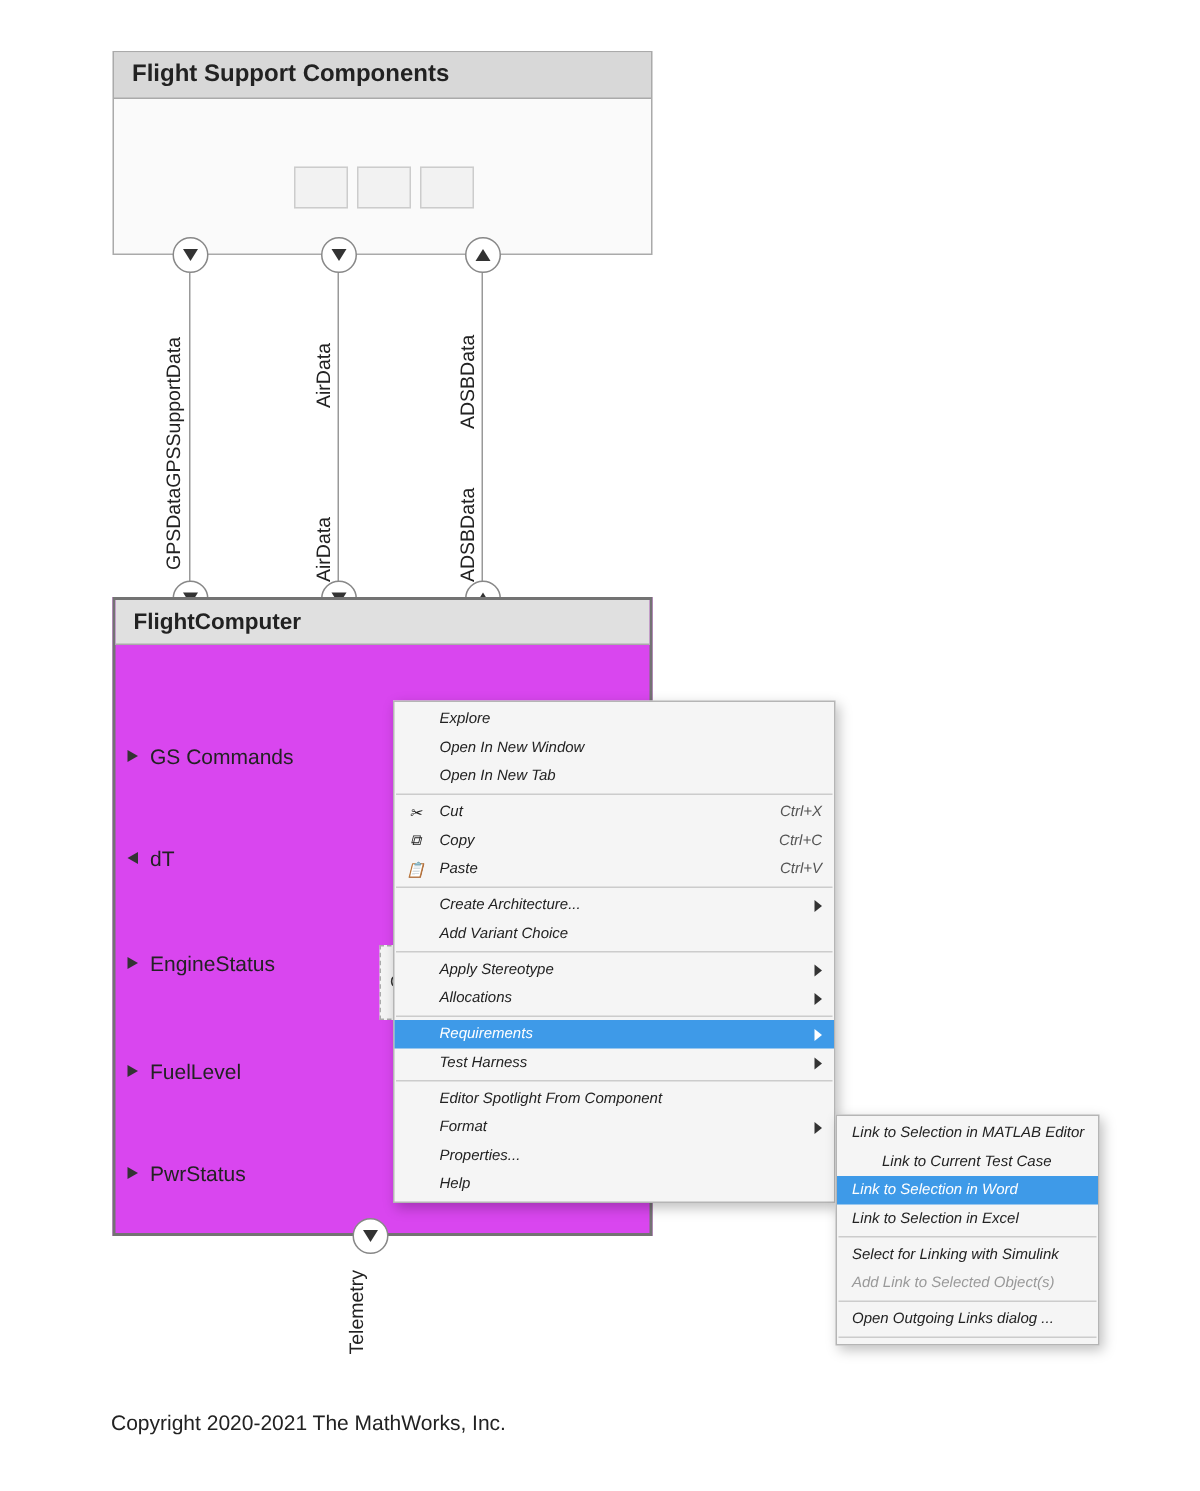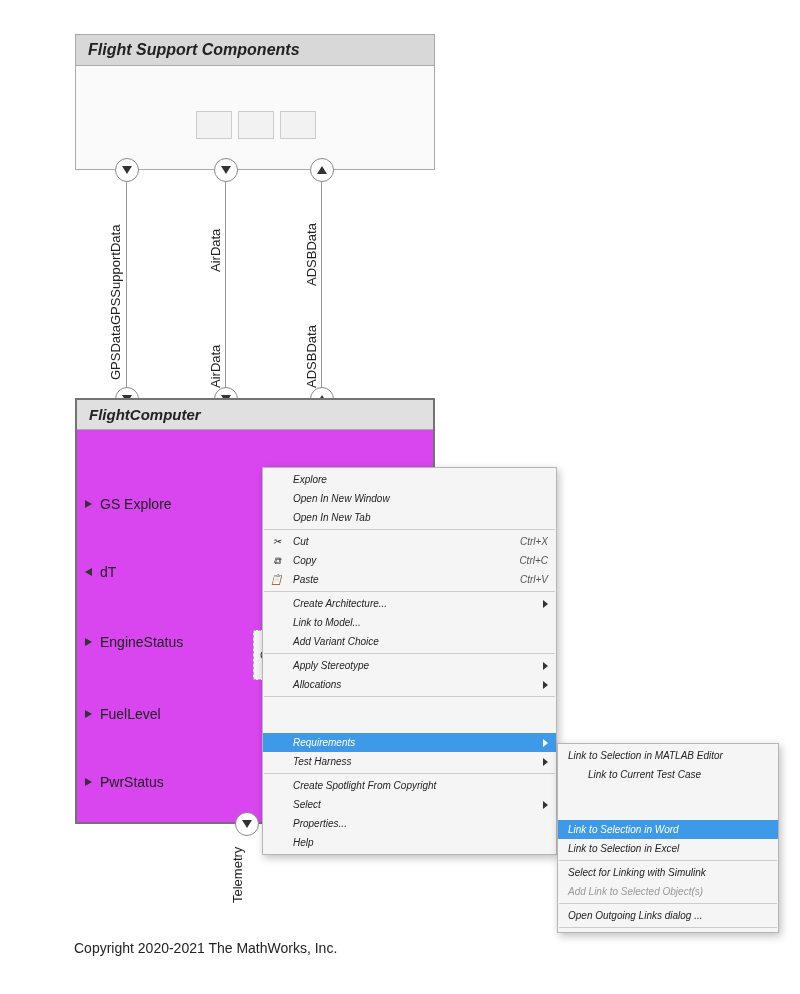--- a/index.html
+++ b/index.html
@@ -17,21 +17,20 @@
   border: 1px solid #aaa;
   background: #fafafa;
 }
 .block-header {
   background: #d8d8d8;
   padding: 6px 12px;
   font-weight: bold;
   font-size: 16px;
   color: #222;
   border-bottom: 1px solid #aaa;
-  font-style: italic;
 }
 #support-block { left: 75px; top: 34px; width: 360px; height: 136px; }
 #computer-block {
   left: 75px; top: 398px; width: 360px; height: 426px;
   border: 2px solid #737373; background: #d946ef;
 }
 #computer-block .block-header {
   background: #e0e0e0;
   font-size: 15px;
 }
@@ -121,39 +120,39 @@
 }
 .context-menu { left: 262px; top: 467px; width: 295px; }
 .menu-item {
   display: flex;
   align-items: center;
   padding: 4px 8px 4px 30px;
   position: relative;
   color: #222;
   cursor: default;
 }
-.menu-item.highlight { background: #3e9ae8; color: #fff; margin-top: 36px; }
+.menu-item.highlight { background: #3e9ae8; color: #fff; }
 .menu-item.disabled { color: #999; }
 .menu-item .hotkey { margin-left: auto; color: #555; padding-left: 30px; }
 .menu-item .arrow {
   margin-left: auto;
   width: 0; height: 0;
   border-top: 4px solid transparent;
   border-bottom: 4px solid transparent;
   border-left: 5px solid #333;
 }
 .menu-item.highlight .arrow { border-left-color: #fff; }
 .menu-sep {
   height: 1px; background: #ccc; margin: 2px 1px;
 }
 .menu-icon {
   position: absolute; left: 6px; width: 16px; height: 16px;
   display: flex; align-items: center; justify-content: center;
 }
-.submenu { left: 557px; top: 743px; width: 222px; }
+.submenu { left: 557px; top: 743px; width: 176px; }
 .copyright {
   position: absolute;
   left: 74px;
   top: 940px;
   font-size: 14px;
   color: #222;
 }
 </style>
 </head>
 <body>
@@ -196,21 +195,21 @@
   </div>
 <div class="port-circle" style="left:310px; top:387px">
     <div class="tri-up"></div>
   </div>
 
 <div id="computer-block" class="block">
   <div class="block-header">FlightComputer</div>
 
   <div class="port-row" style="top:96px">
     <div class="small-tri"></div>
-    <span class="port-label">GS Explore</span>
+    <span class="port-label">GS Commands</span>
   </div>
   <div class="port-row" style="top:164px">
     <div class="small-tri-left"></div>
     <span class="port-label">dT</span>
   </div>
   <div class="port-row" style="top:234px">
     <div class="small-tri"></div>
     <span class="port-label">EngineStatus</span>
   </div>
   <div class="port-row" style="top:306px">
@@ -257,23 +256,20 @@
     <span class="menu-icon">📋</span>
     <span>Paste</span>
       <span class="hotkey">Ctrl+V</span>
   </div>
   <div class="menu-sep"></div>
   <div class="menu-item">
       <span>Create Architecture...</span>
       <span class="arrow"></span>
     </div>
   <div class="menu-item">
-      <span>Link to Model...</span>
-    </div>
-  <div class="menu-item">
       <span>Add Variant Choice</span>
     </div>
   <div class="menu-sep"></div>
   <div class="menu-item">
       <span>Apply Stereotype</span>
       <span class="arrow"></span>
     </div>
   <div class="menu-item">
       <span>Allocations</span>
       <span class="arrow"></span>
@@ -282,24 +278,24 @@
   <div class="menu-item highlight">
       <span>Requirements</span>
       <span class="arrow"></span>
     </div>
   <div class="menu-item">
       <span>Test Harness</span>
       <span class="arrow"></span>
     </div>
   <div class="menu-sep"></div>
   <div class="menu-item">
-      <span>Create Spotlight From Copyright</span>
-    </div>
-  <div class="menu-item">
-      <span>Select</span>
+      <span>Editor Spotlight From Component</span>
+    </div>
+  <div class="menu-item">
+      <span>Format</span>
       <span class="arrow"></span>
     </div>
   <div class="menu-item">
       <span>Properties...</span>
     </div>
   <div class="menu-item">
       <span>Help</span>
     </div>
 </div>
 

